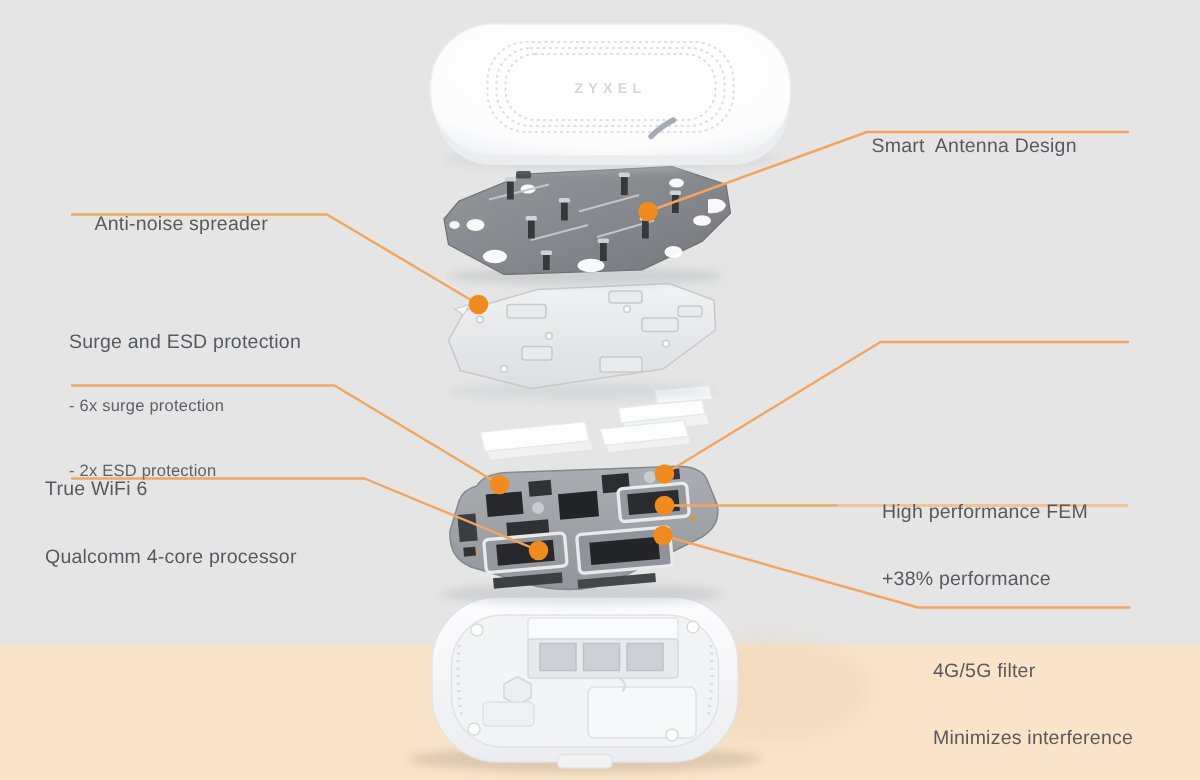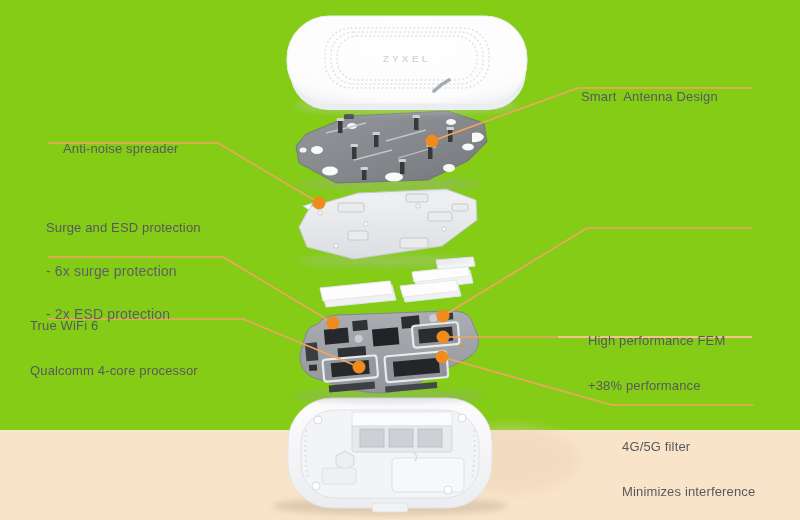--- a/index.html
+++ b/index.html
@@ -1,20 +1,20 @@
 <!DOCTYPE html>
 <html><head>
 <meta charset="utf-8">
 <style>
   html,body{margin:0;padding:0;}
   body{font-family:"Liberation Sans","DejaVu Sans",sans-serif;background:#ffffff;}
-  .stage{position:relative;width:800px;height:520px;overflow:hidden;background:#84cc16;}
+  .stage{position:relative;width:800px;height:520px;overflow:hidden;background:#e5e5e5;}
   .stage svg{position:absolute;left:0;top:0;}
   .label{position:absolute;color:#58595c;font-size:13px;line-height:15px;letter-spacing:.15px;white-space:pre;}
-  .label .detail{font-size:14px;line-height:13px;color:#5f6063;}
+  .label .detail{font-size:11px;line-height:13px;color:#5f6063;}
   .label .detail:first-of-type{margin-top:3px;}
 </style>
 </head>
 <body>
 
 <div class="stage">
 
   <svg width="800" height="520" viewBox="0 0 800 520">
     <defs>
       <radialGradient id="gCover" cx="50%" cy="35%" r="75%">

